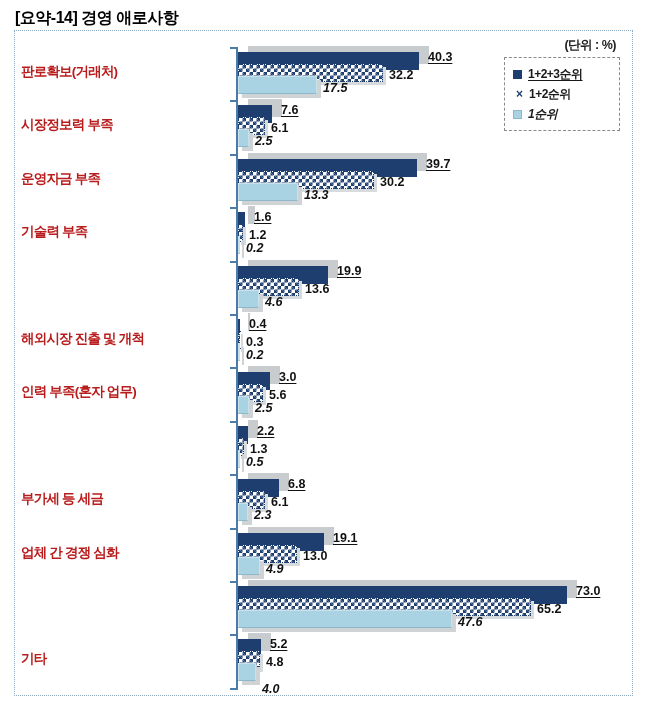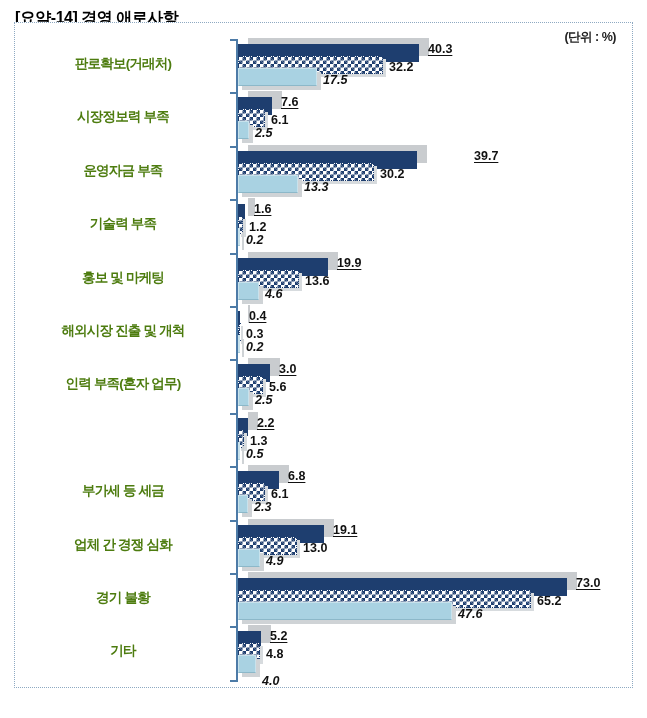--- a/index.html
+++ b/index.html
@@ -7,21 +7,21 @@
   body {
     width:647px; height:718px; position:relative; overflow:hidden;
     font-family:"Liberation Sans","DejaVu Sans",sans-serif;
     color:#111;
   }
   .page-title {
     position:absolute; left:15px; top:8px;
     font-size:16px; font-weight:bold; color:#000; letter-spacing:-0.5px;
   }
   .chart-box {
-    position:absolute; left:14px; top:22px; width:619px; height:666px;
+    position:absolute; left:14px; top:30px; width:619px; height:666px;
     border:1px dotted #8ea9c2; background:#ffffff;
   }
   .unit-label {
     position:absolute; top:6px; right:16px;
     font-size:12.5px; font-weight:bold; color:#222; letter-spacing:-0.5px;
   }
   .legend {
     position:absolute; left:489px; top:26px; width:116px;
     border:1px dashed #8a8a8a; background:#fff;
     padding:6px 8px 6px 8px; z-index:10;
@@ -46,21 +46,21 @@
   .axis-line {
     position:absolute; left:-1px; top:0; width:2px; height:641px;
     background:#4d7ba7;
   }
   .axis-tick {
     position:absolute; left:-7px; width:8px; height:2px; background:#4d7ba7;
   }
   .chart-row { position:absolute; left:0; width:396px; height:53px; }
   .cat-label {
     position:absolute; left:-216px; width:204px; top:15px;
-    text-align:center; font-size:13.5px; font-weight:bold; color:#4d7c0f;
+    text-align:left; font-size:13.5px; font-weight:bold; color:#b91c1c;
     letter-spacing:-0.8px; white-space:nowrap; z-index:4;
   }
   .bar { position:absolute; left:1px; height:18px; }
   .bar-total {
     top:4px; background:#1e3e6f; z-index:1;
     box-shadow:10px -6px 0 #c9cccf;
   }
   .bar-second {
     top:16px; z-index:2; background-color:#ffffff;
     background-image:
@@ -81,20 +81,34 @@
   .val-first { top:33px; font-style:italic; }
 </style>
 </head>
 <body>
 
 <div class="page-title">[요약-14] 경영 애로사항</div>
 
 <div class="chart-box">
   <div class="unit-label">(단위 : %)</div>
 
+  <div class="legend">
+    <div class="legend-row">
+      <span class="legend-swatch sw-navy"></span>
+      <span class="legend-label lg-underline">1+2+3순위</span>
+    </div>
+    <div class="legend-row">
+      <span class="legend-swatch sw-x">×</span>
+      <span class="legend-label">1+2순위</span>
+    </div>
+    <div class="legend-row">
+      <span class="legend-swatch sw-light"></span>
+      <span class="legend-label lg-italic">1순위</span>
+    </div>
+  </div>
 
   <div class="plot">
     <div class="axis-line"></div>
     <div>
         <div class="chart-row" style="top: 0px;">
           <div class="cat-label">판로확보(거래처)</div>
           <div class="bar bar-total" style="width: 181px;"></div>
           <div class="val val-total" style="left: 191px;">40.3</div>
           <div class="bar bar-second" style="width: 145px;"></div>
           <div class="val val-second" style="left: 152px;">32.2</div>
@@ -106,37 +120,36 @@
           <div class="bar bar-total" style="width: 34px;"></div>
           <div class="val val-total" style="left: 44px;">7.6</div>
           <div class="bar bar-second" style="width: 27px;"></div>
           <div class="val val-second" style="left: 34px;">6.1</div>
           <div class="bar bar-first" style="width: 11px;"></div>
           <div class="val val-first" style="left: 18px;">2.5</div>
         </div>
         <div class="chart-row" style="top: 106.8px;">
           <div class="cat-label">운영자금 부족</div>
           <div class="bar bar-total" style="width: 179px;"></div>
-          <div class="val val-total" style="left: 189px; margin-left: 48px;">39.7</div>
+          <div class="val val-total" style="left: 189px;">39.7</div>
           <div class="bar bar-second" style="width: 136px;"></div>
           <div class="val val-second" style="left: 143px;">30.2</div>
           <div class="bar bar-first" style="width: 60px;"></div>
           <div class="val val-first" style="left: 67px;">13.3</div>
         </div>
         <div class="chart-row" style="top: 160.2px;">
           <div class="cat-label">기술력 부족</div>
           <div class="bar bar-total" style="width: 7px;"></div>
           <div class="val val-total" style="left: 17px;">1.6</div>
           <div class="bar bar-second" style="width: 5px;"></div>
           <div class="val val-second" style="left: 12px;">1.2</div>
           <div class="bar bar-first" style="width: 2px;"></div>
           <div class="val val-first" style="left: 9px;">0.2</div>
         </div>
         <div class="chart-row" style="top: 213.6px;">
-          <div class="cat-label">홍보 및 마케팅</div>
           <div class="bar bar-total" style="width: 90px;"></div>
           <div class="val val-total" style="left: 100px;">19.9</div>
           <div class="bar bar-second" style="width: 61px;"></div>
           <div class="val val-second" style="left: 68px;">13.6</div>
           <div class="bar bar-first" style="width: 21px;"></div>
           <div class="val val-first" style="left: 28px;">4.6</div>
         </div>
         <div class="chart-row" style="top: 267px;">
           <div class="cat-label">해외시장 진출 및 개척</div>
           <div class="bar bar-total" style="width: 2px;"></div>
@@ -175,21 +188,20 @@
         <div class="chart-row" style="top: 480.6px;">
           <div class="cat-label">업체 간 경쟁 심화</div>
           <div class="bar bar-total" style="width: 86px;"></div>
           <div class="val val-total" style="left: 96px;">19.1</div>
           <div class="bar bar-second" style="width: 59px;"></div>
           <div class="val val-second" style="left: 66px;">13.0</div>
           <div class="bar bar-first" style="width: 22px;"></div>
           <div class="val val-first" style="left: 29px;">4.9</div>
         </div>
         <div class="chart-row" style="top: 534px;">
-          <div class="cat-label">경기 불황</div>
           <div class="bar bar-total" style="width: 329px;"></div>
           <div class="val val-total" style="left: 339px;">73.0</div>
           <div class="bar bar-second" style="width: 293px;"></div>
           <div class="val val-second" style="left: 300px;">65.2</div>
           <div class="bar bar-first" style="width: 214px;"></div>
           <div class="val val-first" style="left: 221px;">47.6</div>
         </div>
         <div class="chart-row" style="top: 587.4px;">
           <div class="cat-label">기타</div>
           <div class="bar bar-total" style="width: 23px;"></div>

